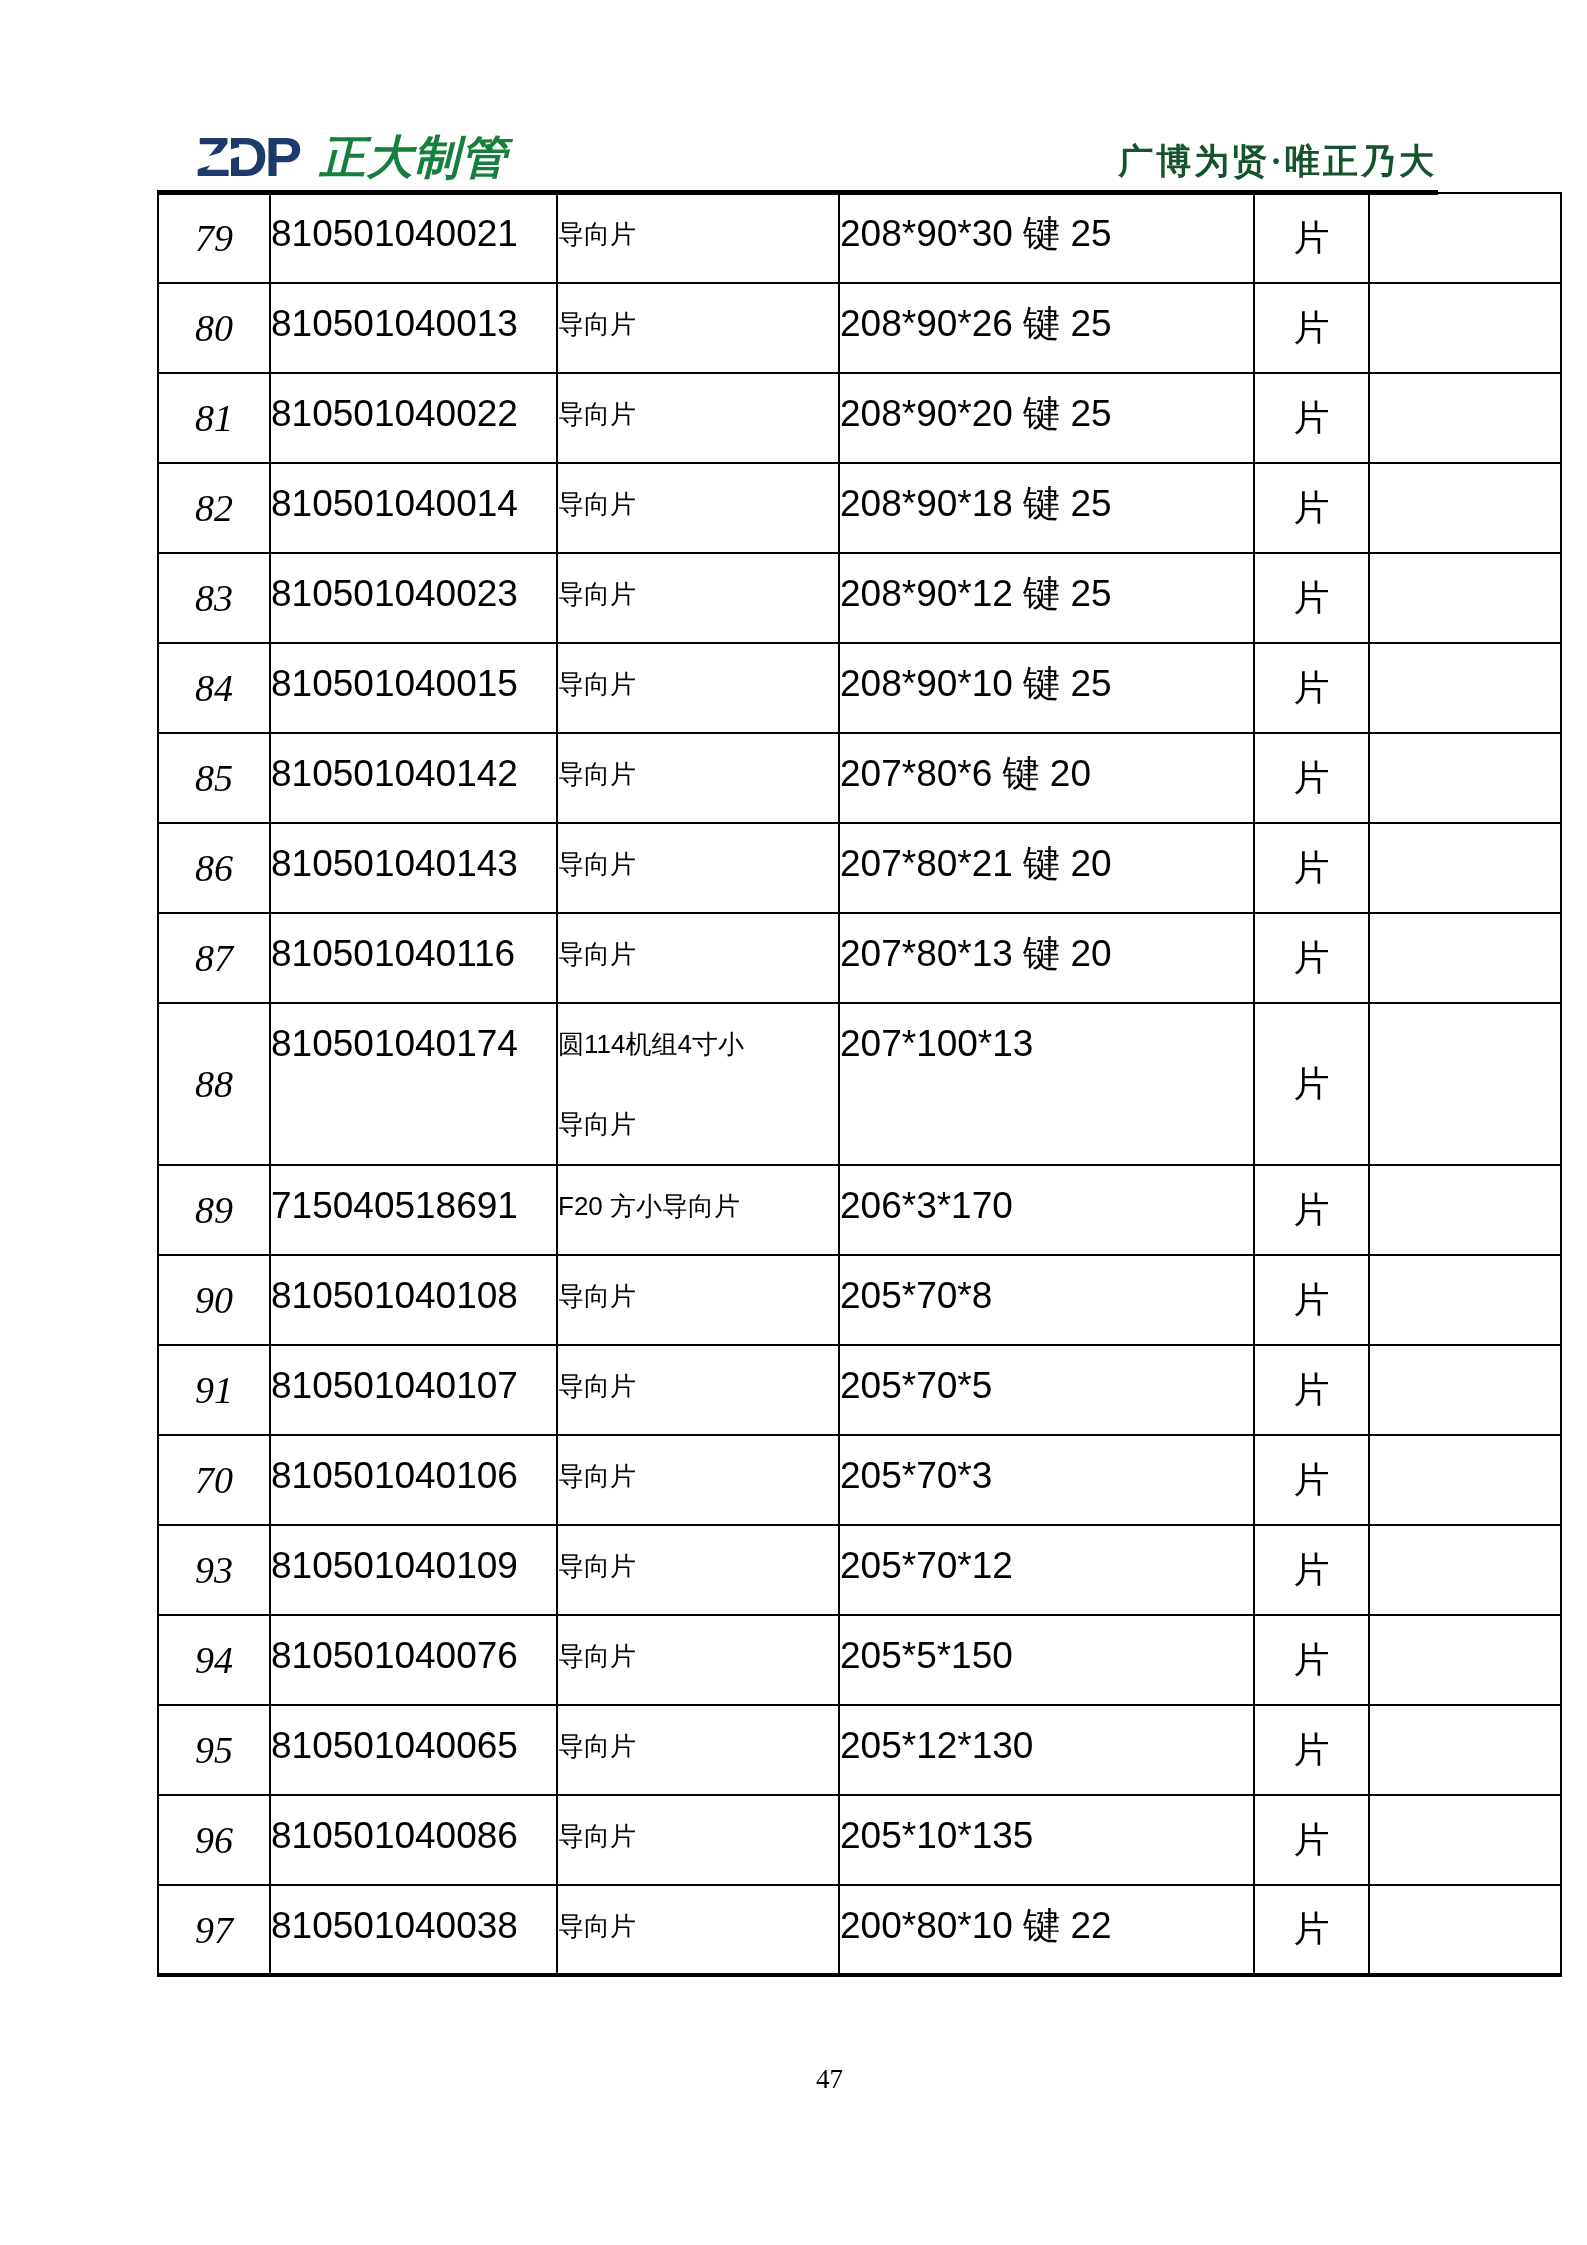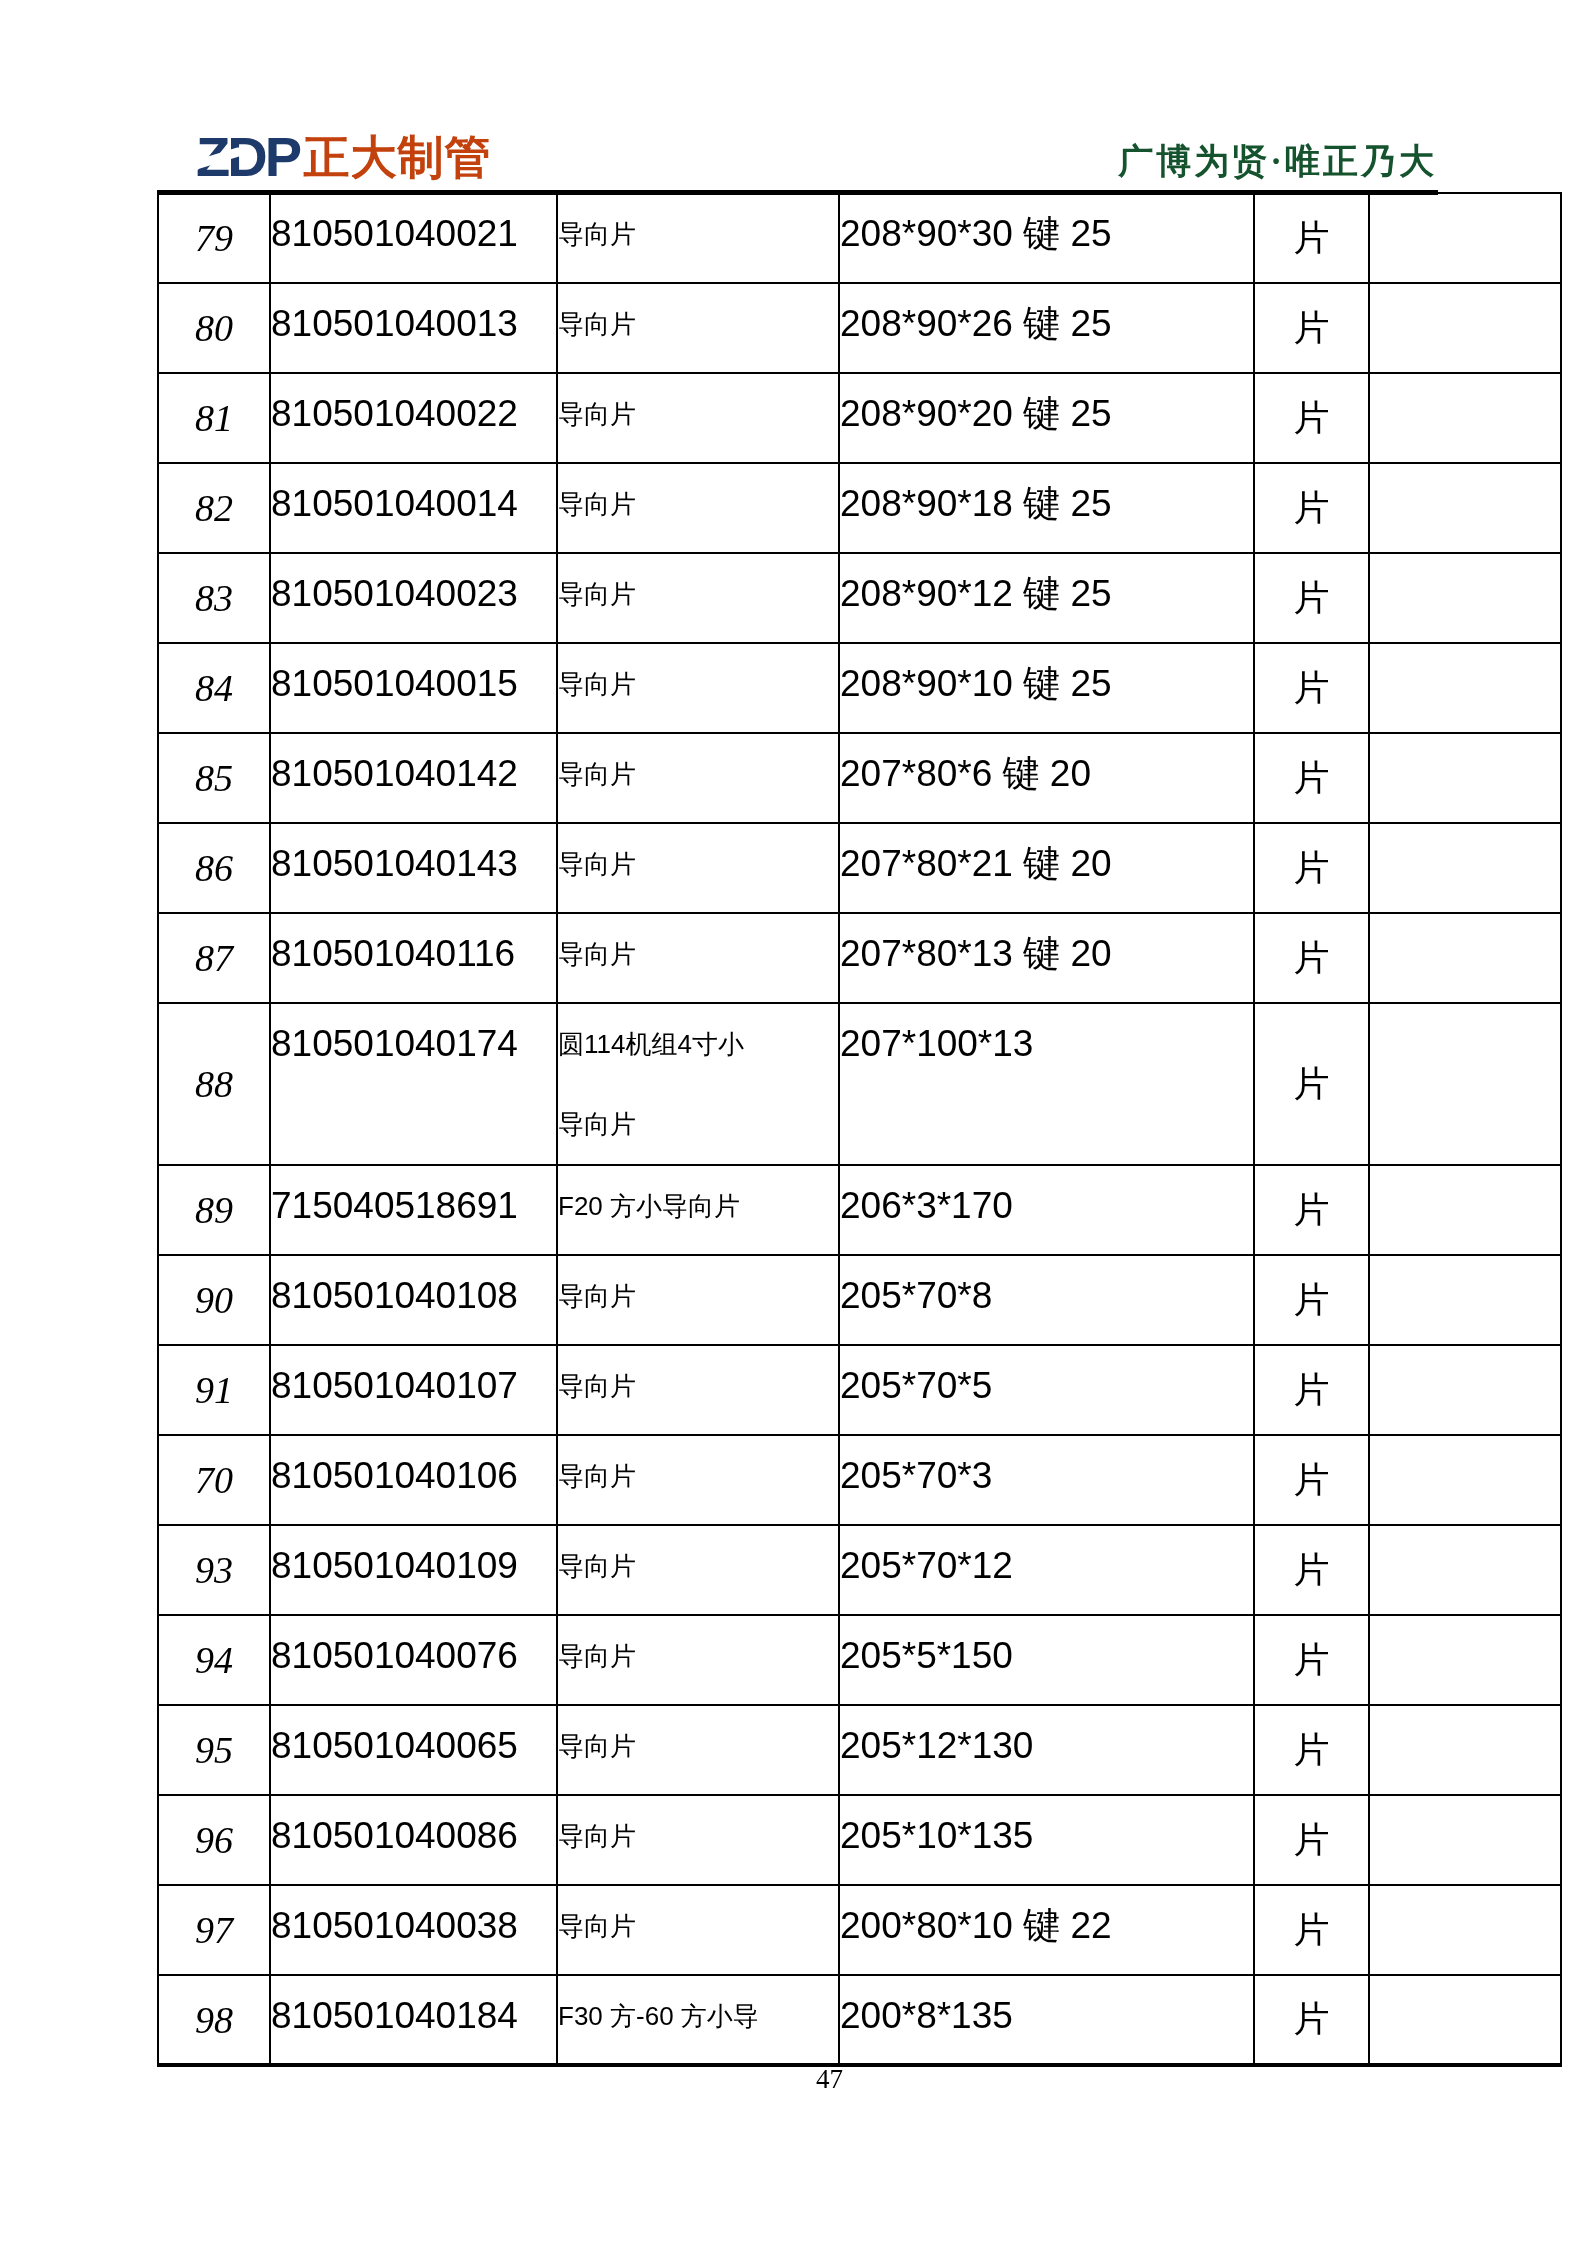--- a/index.html
+++ b/index.html
@@ -15,21 +15,21 @@
     position:relative; display:inline-block; font-size:56px; line-height:50px;
     font-weight:900; letter-spacing:-3px; color:#1d3a6b;
     font-family:"Liberation Sans","DejaVu Sans",sans-serif;
   }
   .logo-swoosh {
     position:absolute; left:-6px; top:22px; width:54px; height:9px;
     background:#ffffff; transform:rotate(-17deg); border-radius:5px;
   }
   .logo-cn {
     display:inline-block; font-size:46px; line-height:50px; font-weight:bold;
-    color:#c2410c; margin-left:0; letter-spacing:1px; vertical-align:top;
+    color:#15803d; margin-left:16px; letter-spacing:1px; vertical-align:top;font-style:italic;
   }
   .slogan {
     position:absolute; top:138px; right:150px;
     font-family:"Liberation Serif","DejaVu Serif",serif; font-weight:bold;
     font-size:35px; letter-spacing:3px; color:#14532d; white-space:nowrap;
   }
 
   
   .thick-top-line { position:absolute; left:157px; top:190px; width:1281px; height:5px; background:#000; }
   table.parts {
@@ -226,26 +226,18 @@
       <td class="c-note"></td>
     </tr>
         <tr class="row">
       <td class="c-no">97</td>
       <td class="c-code">810501040038</td>
       <td class="c-name">导向片</td>
       <td class="c-spec">200*80*10 键 22</td>
       <td class="c-unit">片</td>
       <td class="c-note"></td>
     </tr>
-        <tr class="row">
-      <td class="c-no">98</td>
-      <td class="c-code">810501040184</td>
-      <td class="c-name">F30 方-60 方小导</td>
-      <td class="c-spec">200*8*135</td>
-      <td class="c-unit">片</td>
-      <td class="c-note"></td>
-    </tr>
       </tbody>
   </table>
 
   <div class="page-number">47</div>
 
 </div>
 
 </body></html>

